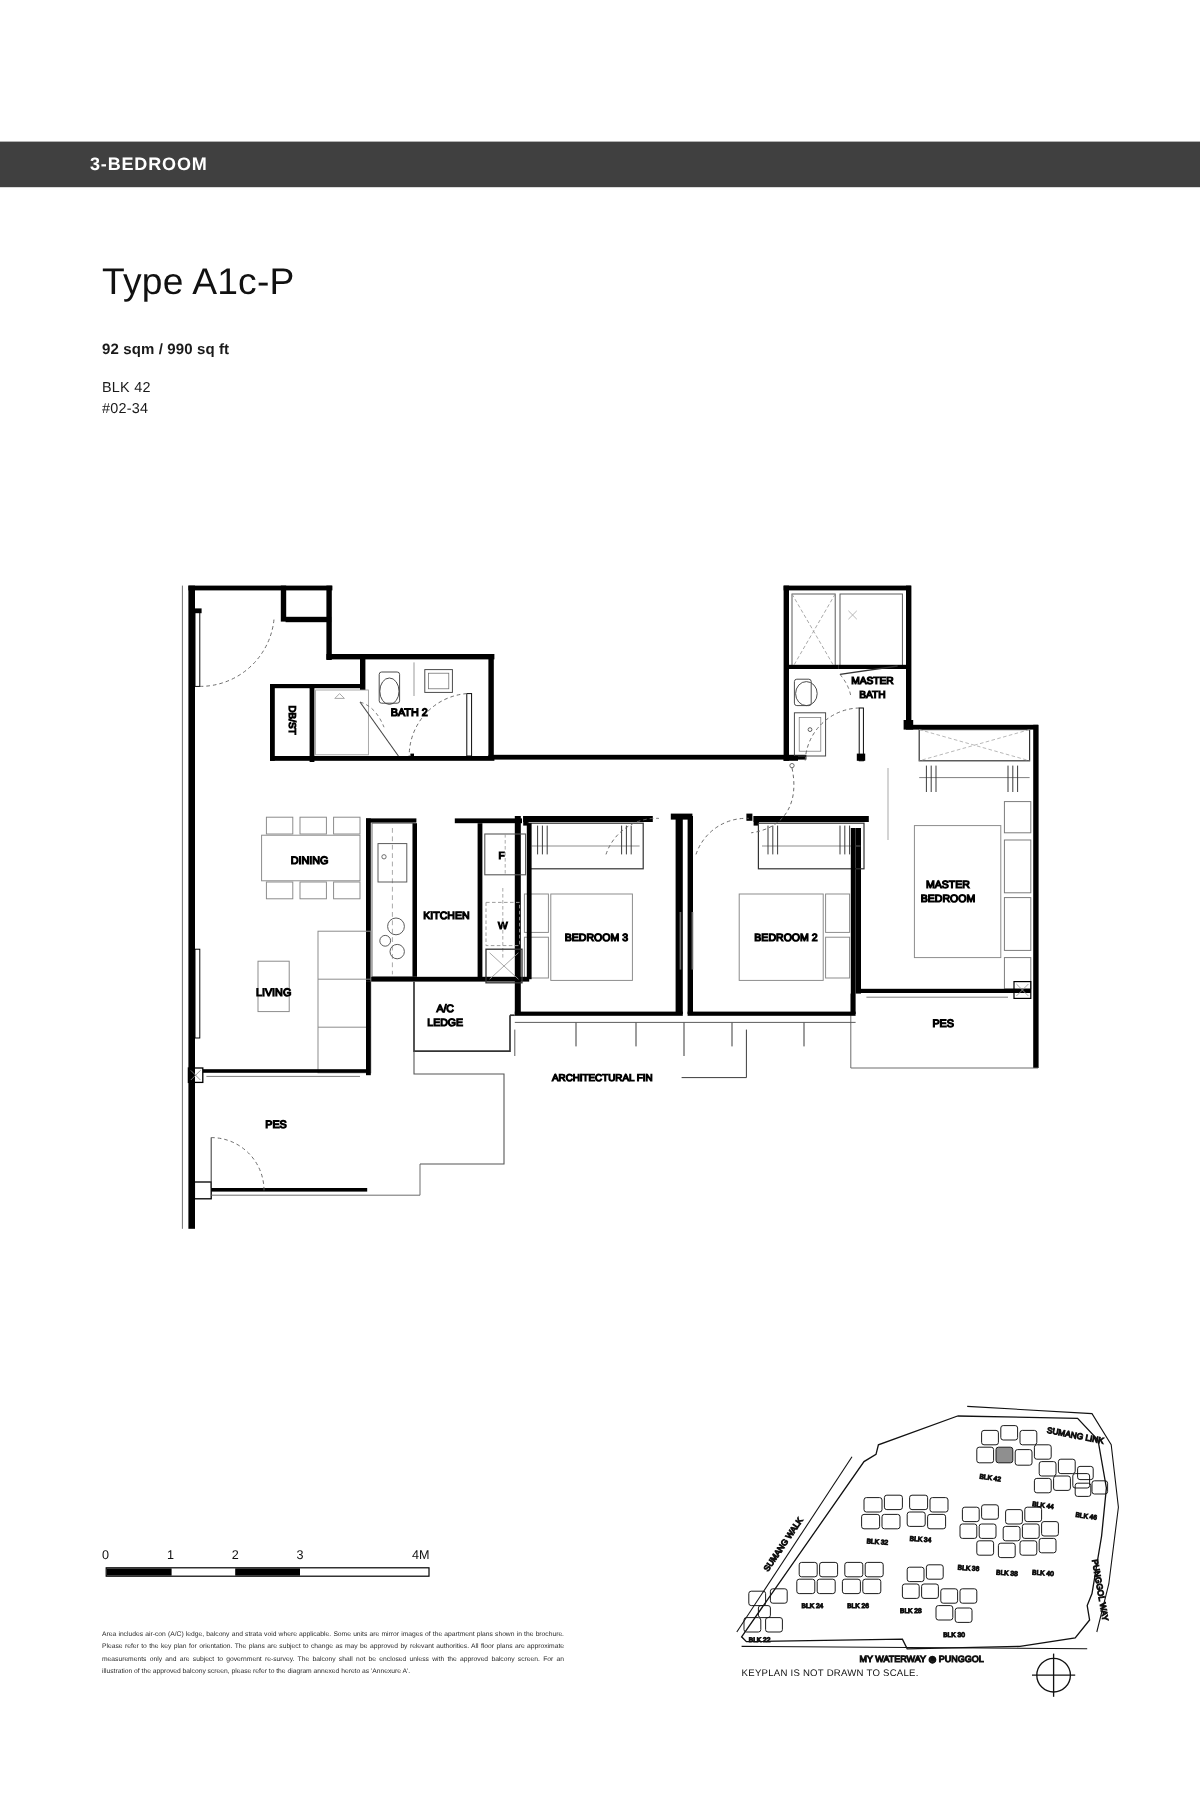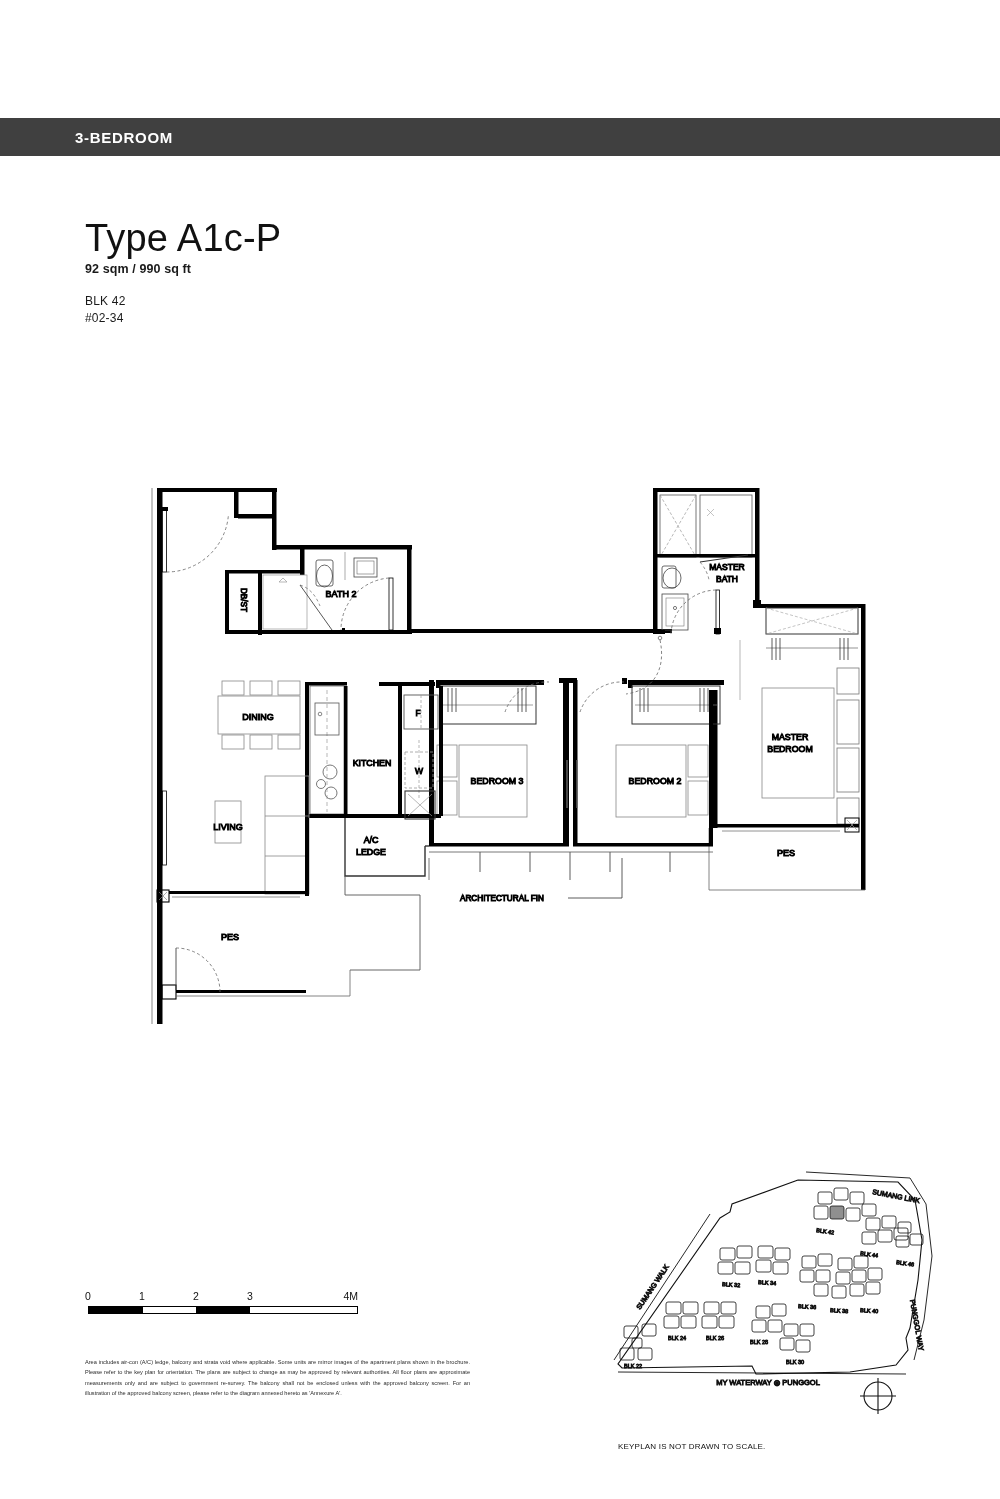--- a/index.html
+++ b/index.html
@@ -18,22 +18,22 @@
     position:absolute; left:0; top:118px; width:1000px; height:38px;
     background:#404040;
   }
   #header-band .band-label {
     position:absolute; left:75px; top:50%; transform:translateY(-50%);
     color:#ffffff; font-size:15px; font-weight:bold; letter-spacing:0.7px;
   }
 
   
   #title-block { position:absolute; left:85px; top:218px; }
-  #plan-title { font-size:38px; font-weight:normal; letter-spacing:0.2px; color:#111; line-height:1.1; }
-  #plan-area { font-size:12.5px; font-weight:bold; margin-top:2px; letter-spacing:0.1px; }
+  #plan-title { font-size:31px; font-weight:normal; letter-spacing:0.2px; color:#111; line-height:1.1; }
+  #plan-area { font-size:12.5px; font-weight:bold; margin-top:32px; letter-spacing:0.1px; }
   #plan-blk  { font-size:12px; margin-top:17px; line-height:1.45; letter-spacing:0.2px; }
 
   
   #floorplan-canvas { position:absolute; left:0; top:0; width:1000px; height:1499px; }
 
   
   #scale-bar-group { position:absolute; left:88px; top:1290px; width:270px; }
   #scale-ticks { position:relative; height:14px; }
   #scale-ticks span {
     position:absolute; font-size:10.5px; transform:translateX(-50%); color:#111;
@@ -44,21 +44,21 @@
 
   
   #disclaimer {
     position:absolute; left:85px; top:1357px; width:385px;
     font-size:5.6px; line-height:1.85; text-align:justify; color:#2b2b2b;
   }
 
   
   #keyplan-group { position:absolute; left:610px; top:1160px; width:330px; height:260px; }
   #keyplan-caption {
-    position:absolute; left:618px; top:1442px;
+    position:absolute; left:618px; top:1390px;
     font-size:8px; letter-spacing:0.2px; color:#111;
   }
 
   text { font-family:"Liberation Sans", sans-serif; }
 </style>
 </head>
 <body>
 
 <div id="header-band">
   <div class="band-label">3-BEDROOM</div>

